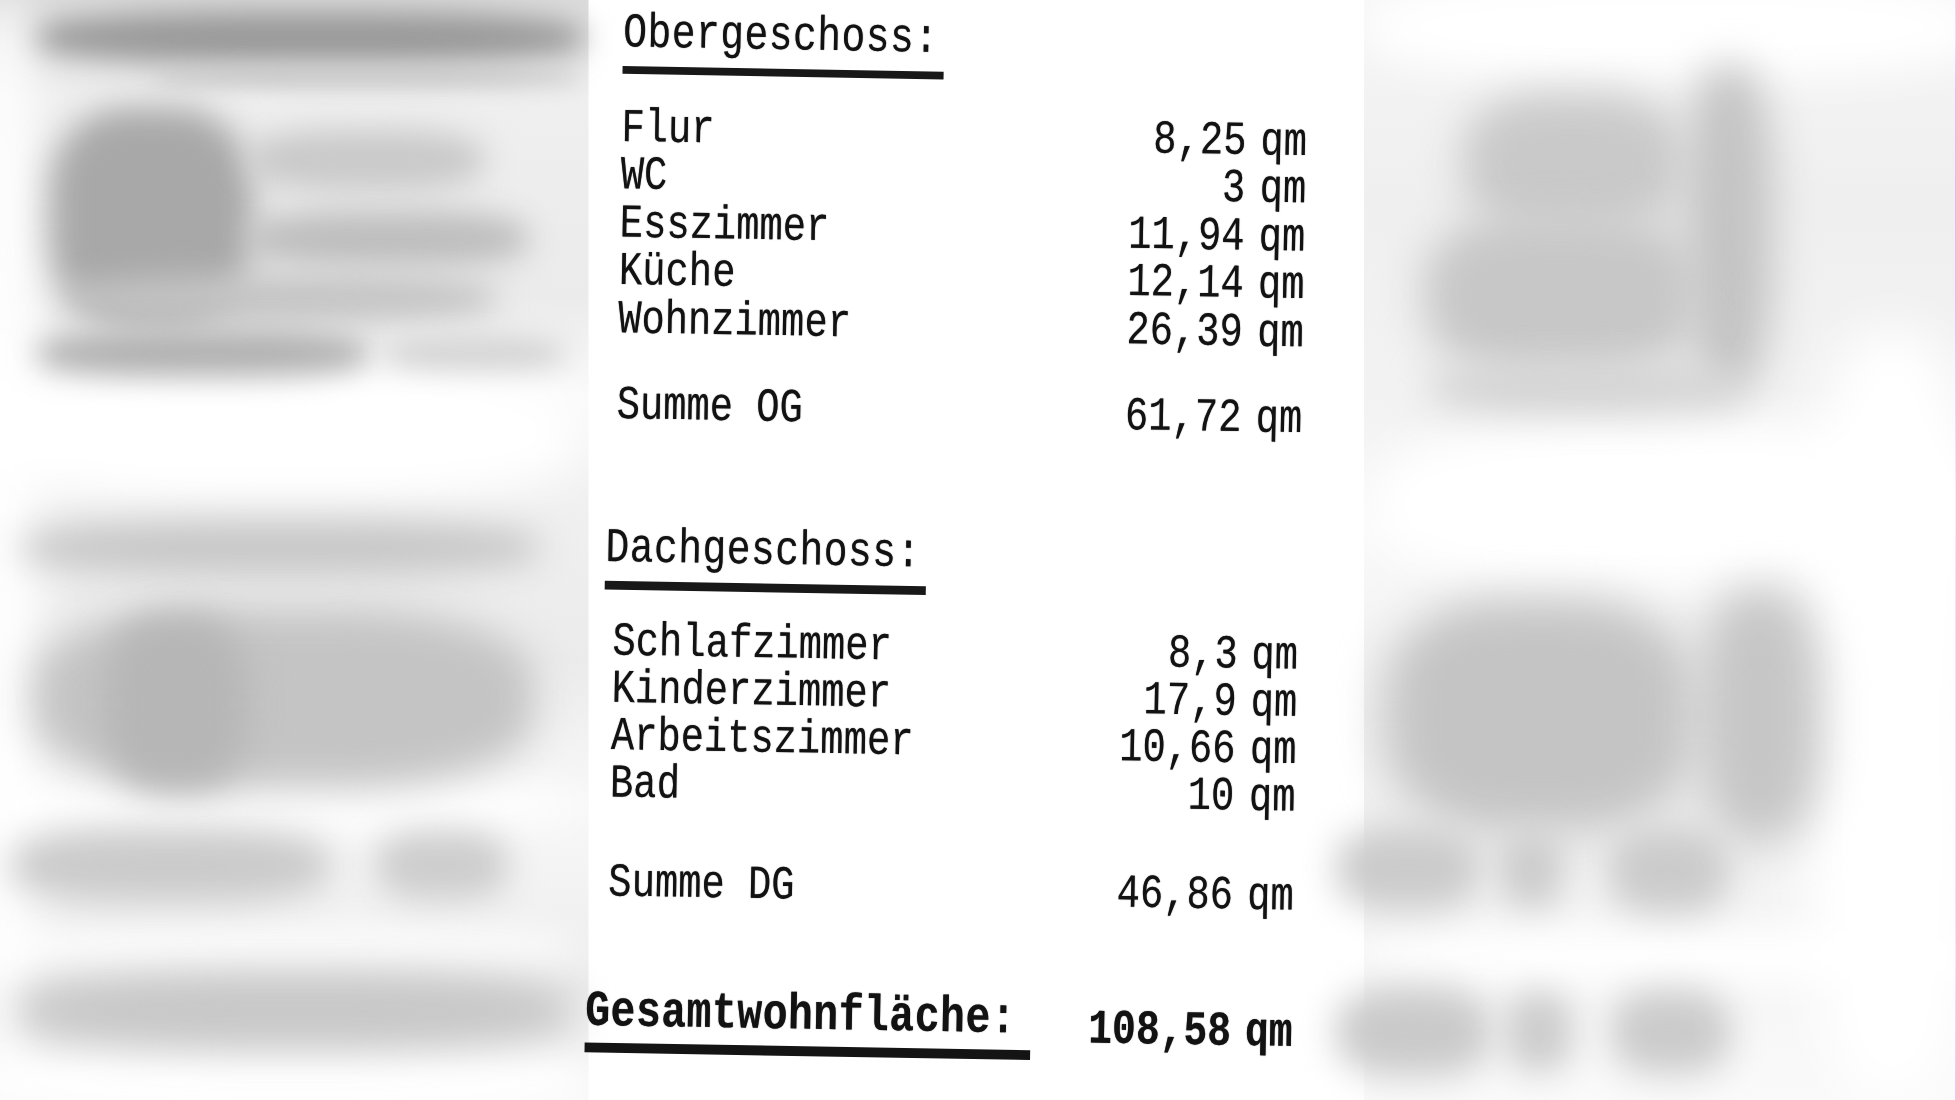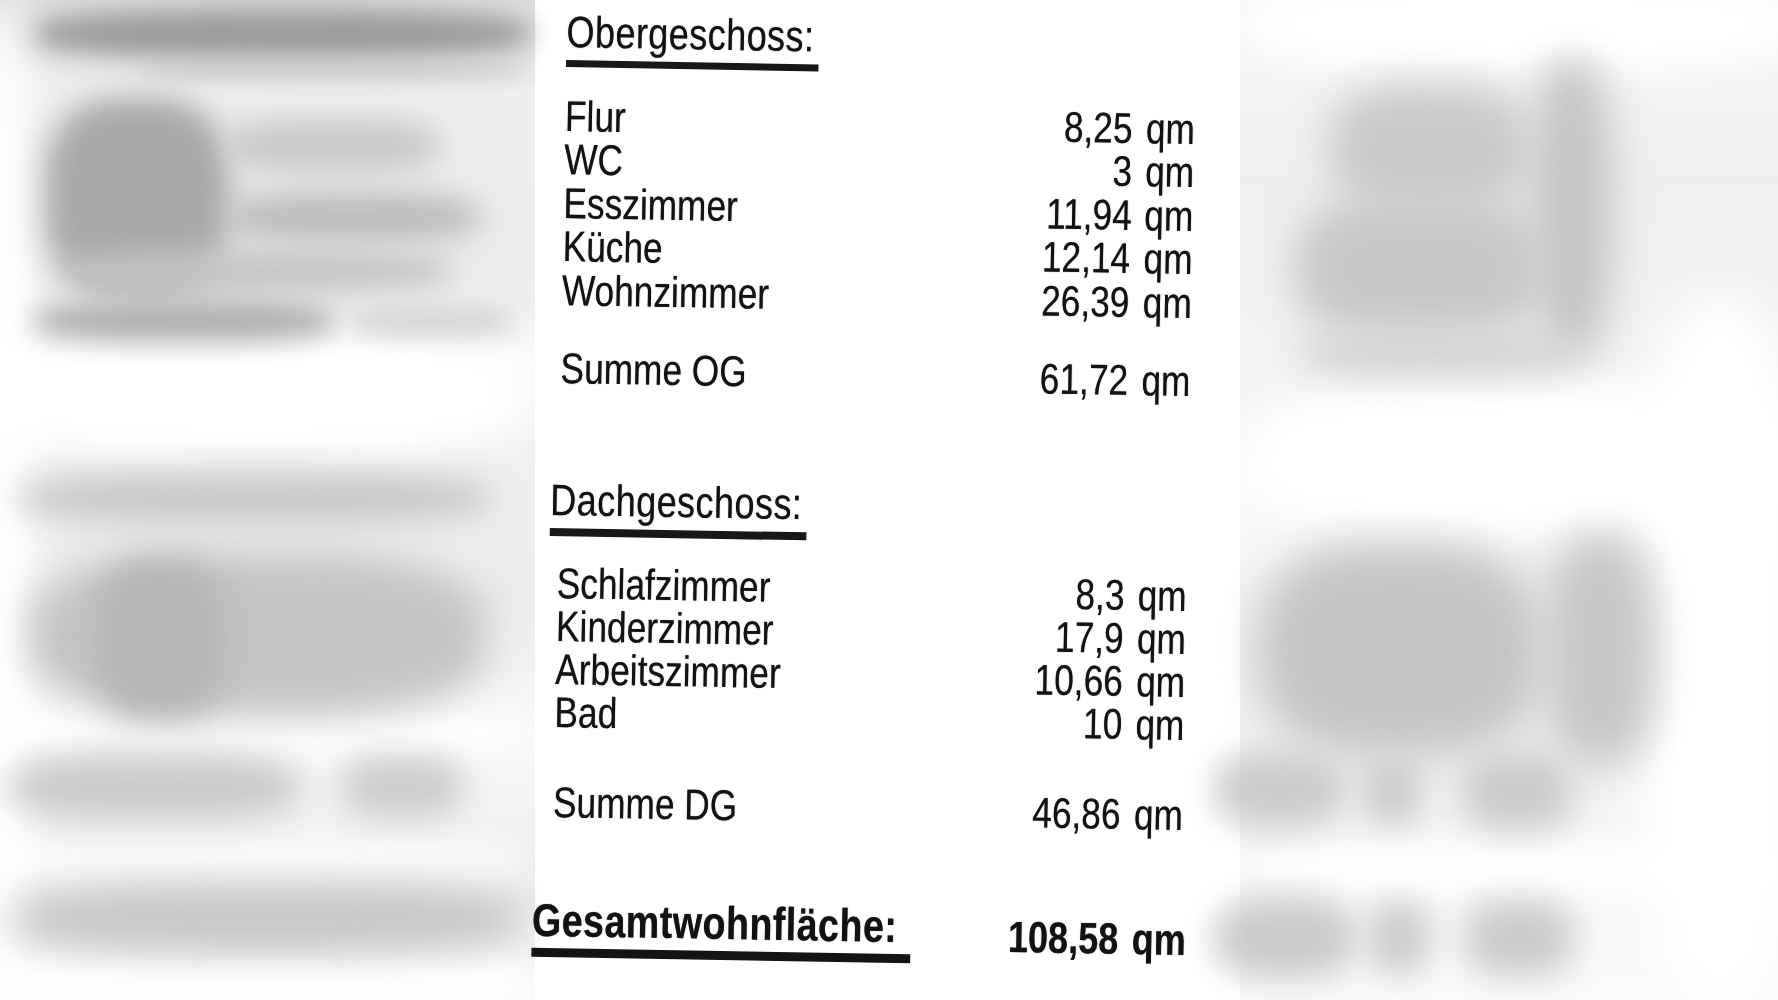--- a/index.html
+++ b/index.html
@@ -1,19 +1,19 @@
 <!DOCTYPE html>
 <html lang="de"><head>
 <meta charset="utf-8">
 <style>
   html,body{margin:0;padding:0;background:#e9e9e9;}
   .canvas{
     position:relative;width:1778px;height:1000px;overflow:hidden;
     background:#d946ef;
-    font-family:Liberation Sans, sans-serif;color:#121212;
+    font-family:Liberation Mono, monospace;color:#121212;
   }
   
   .margin-bg{position:absolute;top:0;height:1000px;}
   .margin-left{left:0;width:535px;
     background:linear-gradient(180deg,#dcdcdc 0%,#efefef 9%,#ebebeb 27%,#fafafa 36%,#f0f0f0 46%,#ebebeb 60%,#f8f8f8 73%,#ececec 90%,#f7f7f7 100%);}
   .margin-right{left:1240px;width:538px;
     background:linear-gradient(180deg,#f6f6f6 0%,#efefef 18%,#f3f3f3 38%,#fafafa 48%,#efefef 65%,#f4f4f4 82%,#fafafa 100%);}
   .blob{position:absolute;border-radius:38%;}
   .paper{position:absolute;left:500px;top:0;width:752px;height:1000px;background:#ffffff;}
   

